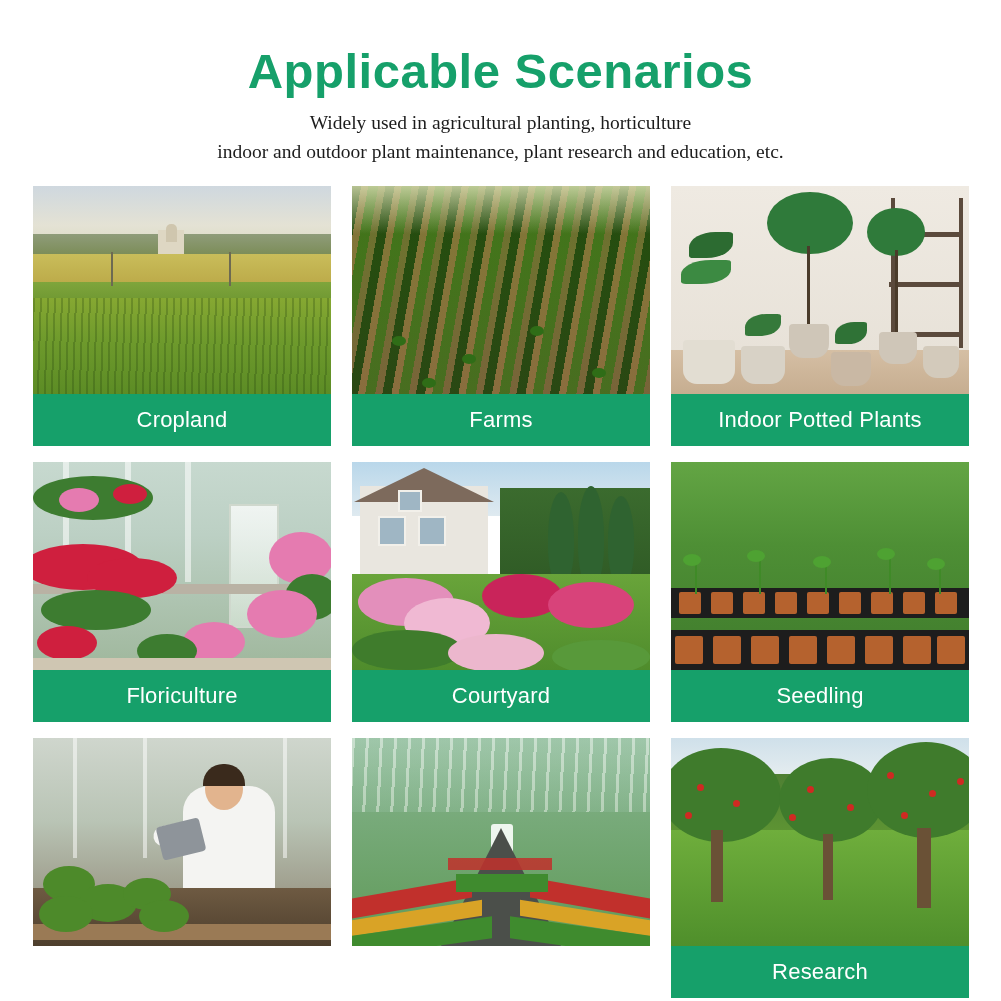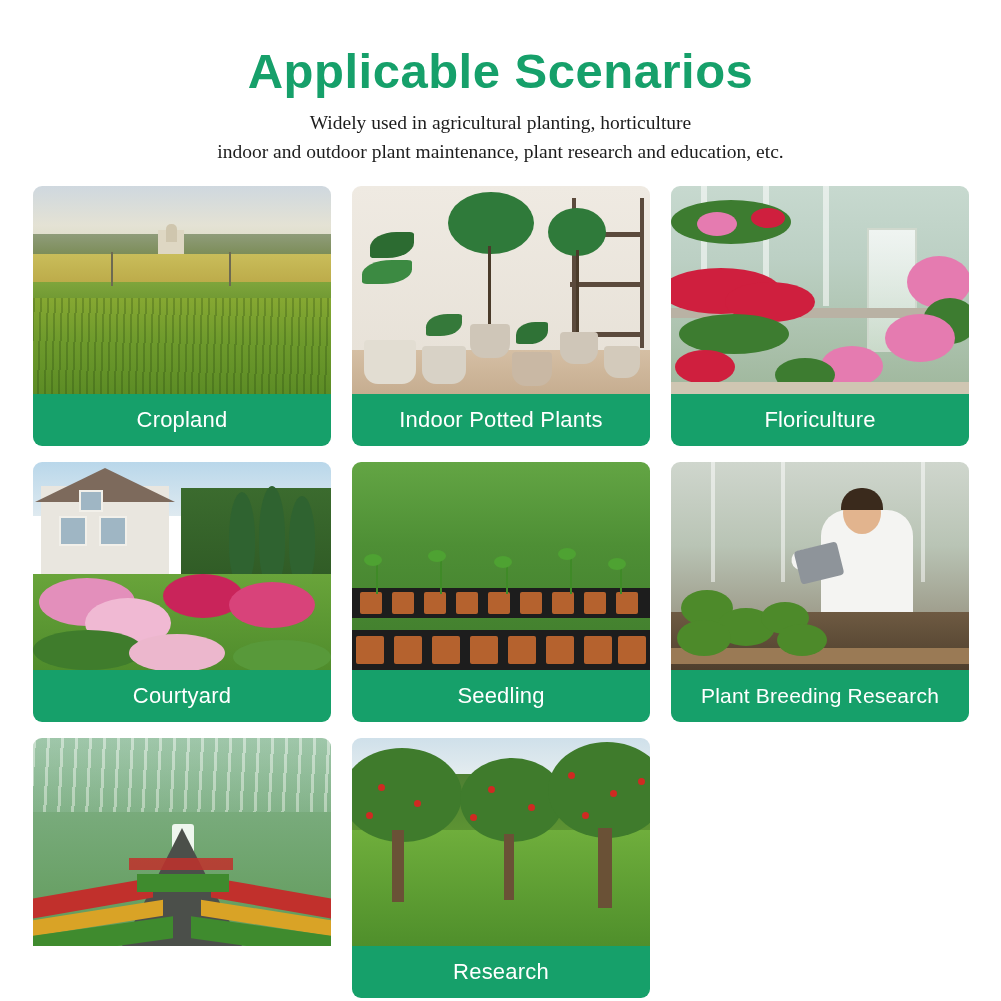--- a/index.html
+++ b/index.html
@@ -52,21 +52,20 @@
     grid-template-columns: 298px 298px 298px;
     grid-template-rows: 260px 260px 260px;
     column-gap: 21px;
     row-gap: 16px;
   }
   .card {
     position: relative;
     width: 298px;
     height: 260px;
     overflow: hidden;
-    border-radius: 9px;
   }
   .photo {
     position: absolute;
     top: 0;
     left: 0;
     width: 298px;
     height: 208px;
     overflow: hidden;
   }
   .caption {
@@ -355,20 +354,33 @@
         <div class="silo"></div>
         <div class="goldfield"></div>
         <div class="greenstrip"></div>
         <div class="pole" style="left:78px;"></div>
         <div class="pole" style="left:196px;"></div>
         <div class="wheat"></div>
       </div>
       <div class="caption">Cropland</div>
     </div>
 
+    <div class="card">
+      <div class="photo farms">
+        <div class="ground"></div>
+        <div class="rowset"></div>
+        <div class="haze"></div>
+        <div class="plantdot" style="left:40px; top:150px;"></div>
+        <div class="plantdot" style="left:110px; top:168px;"></div>
+        <div class="plantdot" style="left:178px; top:140px;"></div>
+        <div class="plantdot" style="left:240px; top:182px;"></div>
+        <div class="plantdot" style="left:70px; top:192px;"></div>
+      </div>
+      <div class="caption">Farms</div>
+    </div>
 
     <div class="card">
       <div class="photo indoor">
         <div class="wall"></div>
         <div class="floor"></div>
         <div class="shelfpost" style="right:6px; top:12px; height:150px;"></div>
         <div class="shelfpost" style="right:74px; top:12px; height:150px;"></div>
         <div class="shelf" style="top:46px;"></div>
         <div class="shelf" style="top:96px;"></div>
         <div class="shelf" style="top:146px;"></div>
@@ -489,21 +501,20 @@
         <div class="boot" style="top:158px; left:156px; width:26px; height:40px;"></div>
         <div class="boot" style="top:166px; left:196px; width:26px; height:34px;"></div>
         <div class="soil"></div>
         <div class="bedwall"></div>
         <div class="veg" style="left:10px; top:128px; width:52px; height:36px;"></div>
         <div class="veg" style="left:46px; top:146px; width:58px; height:38px;"></div>
         <div class="veg" style="left:6px; top:158px; width:54px; height:36px;"></div>
         <div class="veg" style="left:90px; top:140px; width:48px; height:32px;"></div>
         <div class="veg" style="left:106px; top:162px; width:50px; height:32px;"></div>
       </div>
-      <div class="caption tight">Plant Breeding Research</div>
     </div>
 
     <div class="card">
       <div class="photo green">
         <div class="bg"></div>
         <div class="roofline"></div>
         <div class="vanish"></div>
         <div class="path"></div>
         <div class="rowL redrow" style="left:0px; top:150px; width:120px; height:20px; transform:skewY(-10deg);"></div>
         <div class="rowL yellowrow" style="left:0px; top:172px; width:130px; height:16px; transform:skewY(-9deg);"></div>

